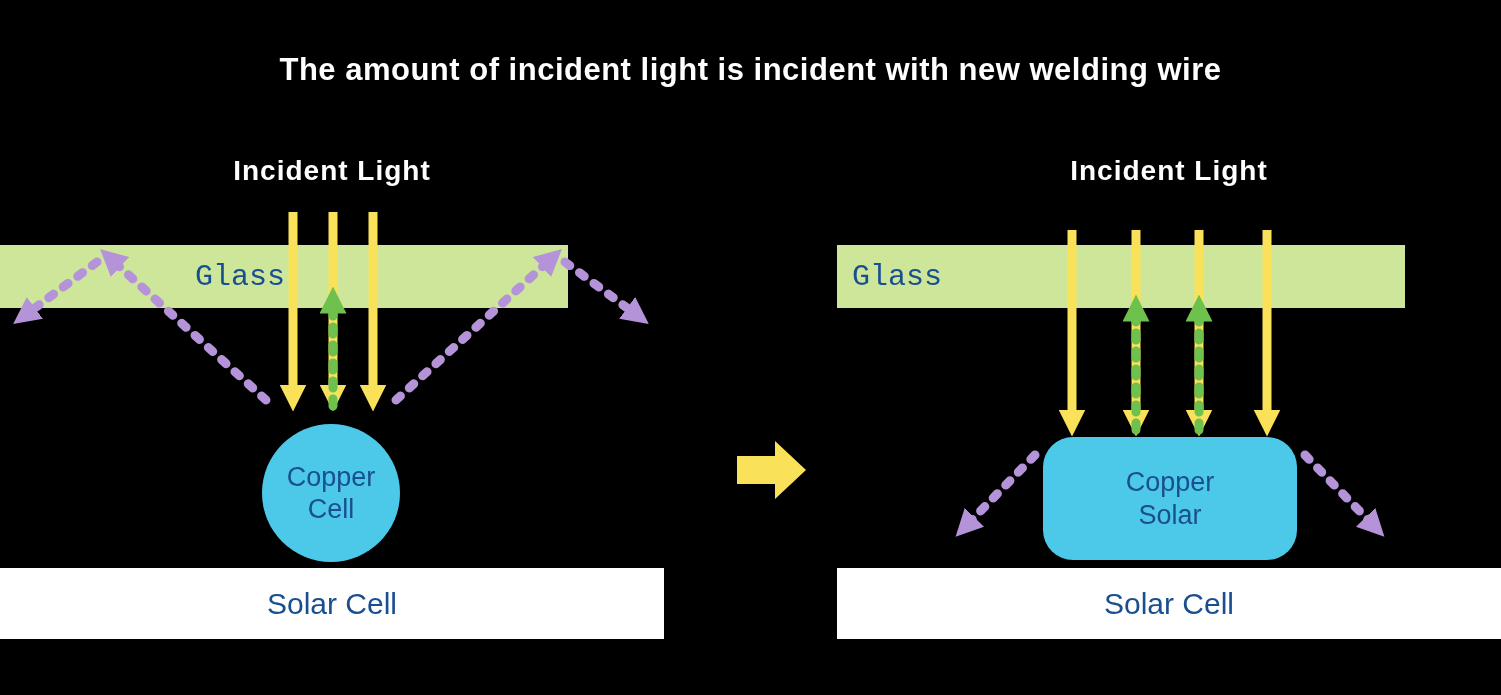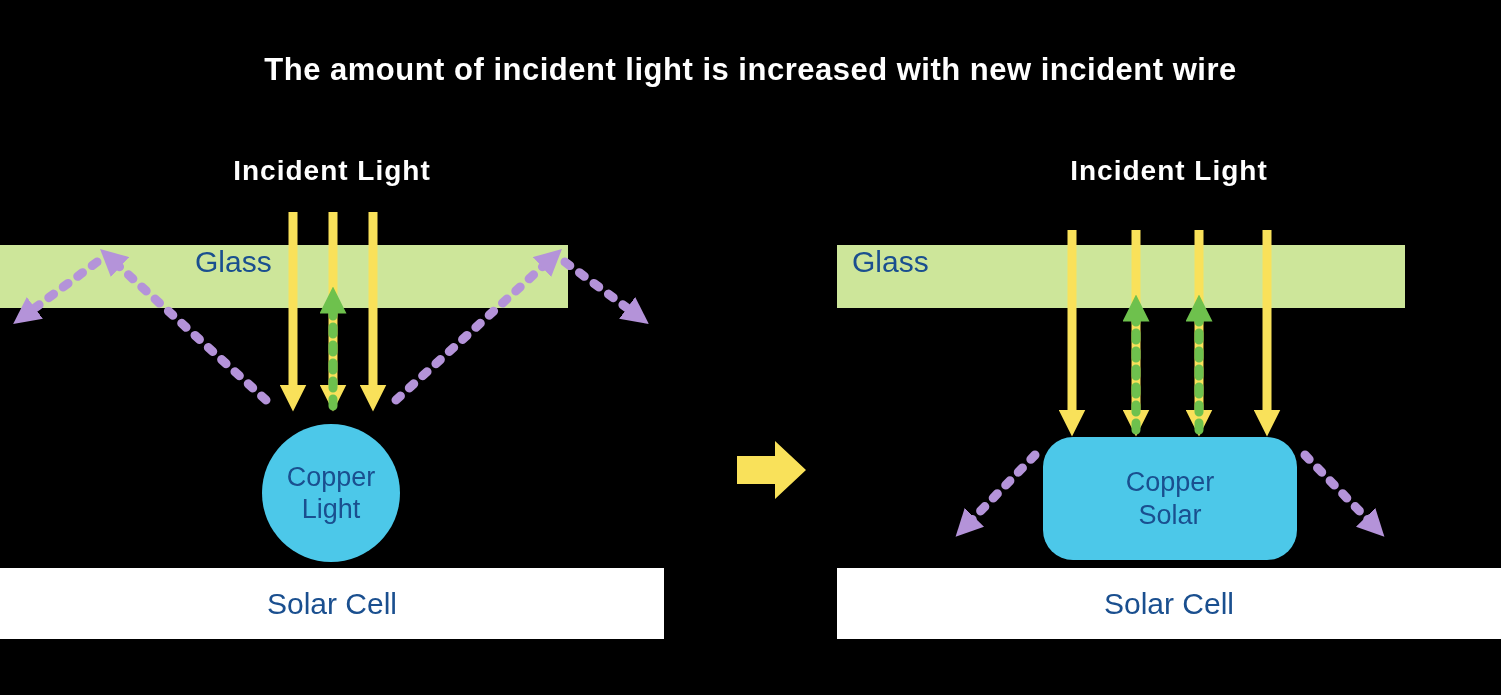--- a/index.html
+++ b/index.html
@@ -38,20 +38,22 @@
   }
   .incident-left  { left: 0; }
   .incident-right { left: 837px; }
   .glass-band {
     position: absolute;
     top: 245px;
     width: 568px;
     height: 63px;
     background: #cde69a;
     display: flex;
+    align-items: center;
+    font-family: Liberation Mono, monospace;
   }
   .glass-left  { left: 0;     padding-left: 195px; box-sizing: border-box; }
   .glass-right { left: 837px; padding-left: 15px;  box-sizing: border-box; }
   .glass-band span {
     color: #1a4f8f;
     font-size: 30px;
     font-weight: 500;
   }
   .solar-cell {
     position: absolute;
@@ -109,35 +111,35 @@
     width: 1501px;
     height: 695px;
     pointer-events: none;
   }
 </style>
 </head>
 <body>
 
 <div class="canvas">
 
-  <div class="title">The amount of incident light is increased with new incident wire</div>
+  <div class="title">The amount of incident light is incident with new welding wire</div>
 
   <div class="incident-label incident-left">Incident Light</div>
 
   <div class="glass-band glass-left">
     <span>Glass</span>
   </div>
 
   <div class="solar-cell solar-left">
     <span>Solar Cell</span>
   </div>
 
   <div class="copper-wire">
     <span>Copper</span>
-    <span>Light</span>
+    <span>Cell</span>
   </div>
 
   <div class="incident-label incident-right">Incident Light</div>
 
   <div class="glass-band glass-right">
     <span>Glass</span>
   </div>
 
   <div class="solar-cell solar-right">
     <span>Solar Cell</span>

